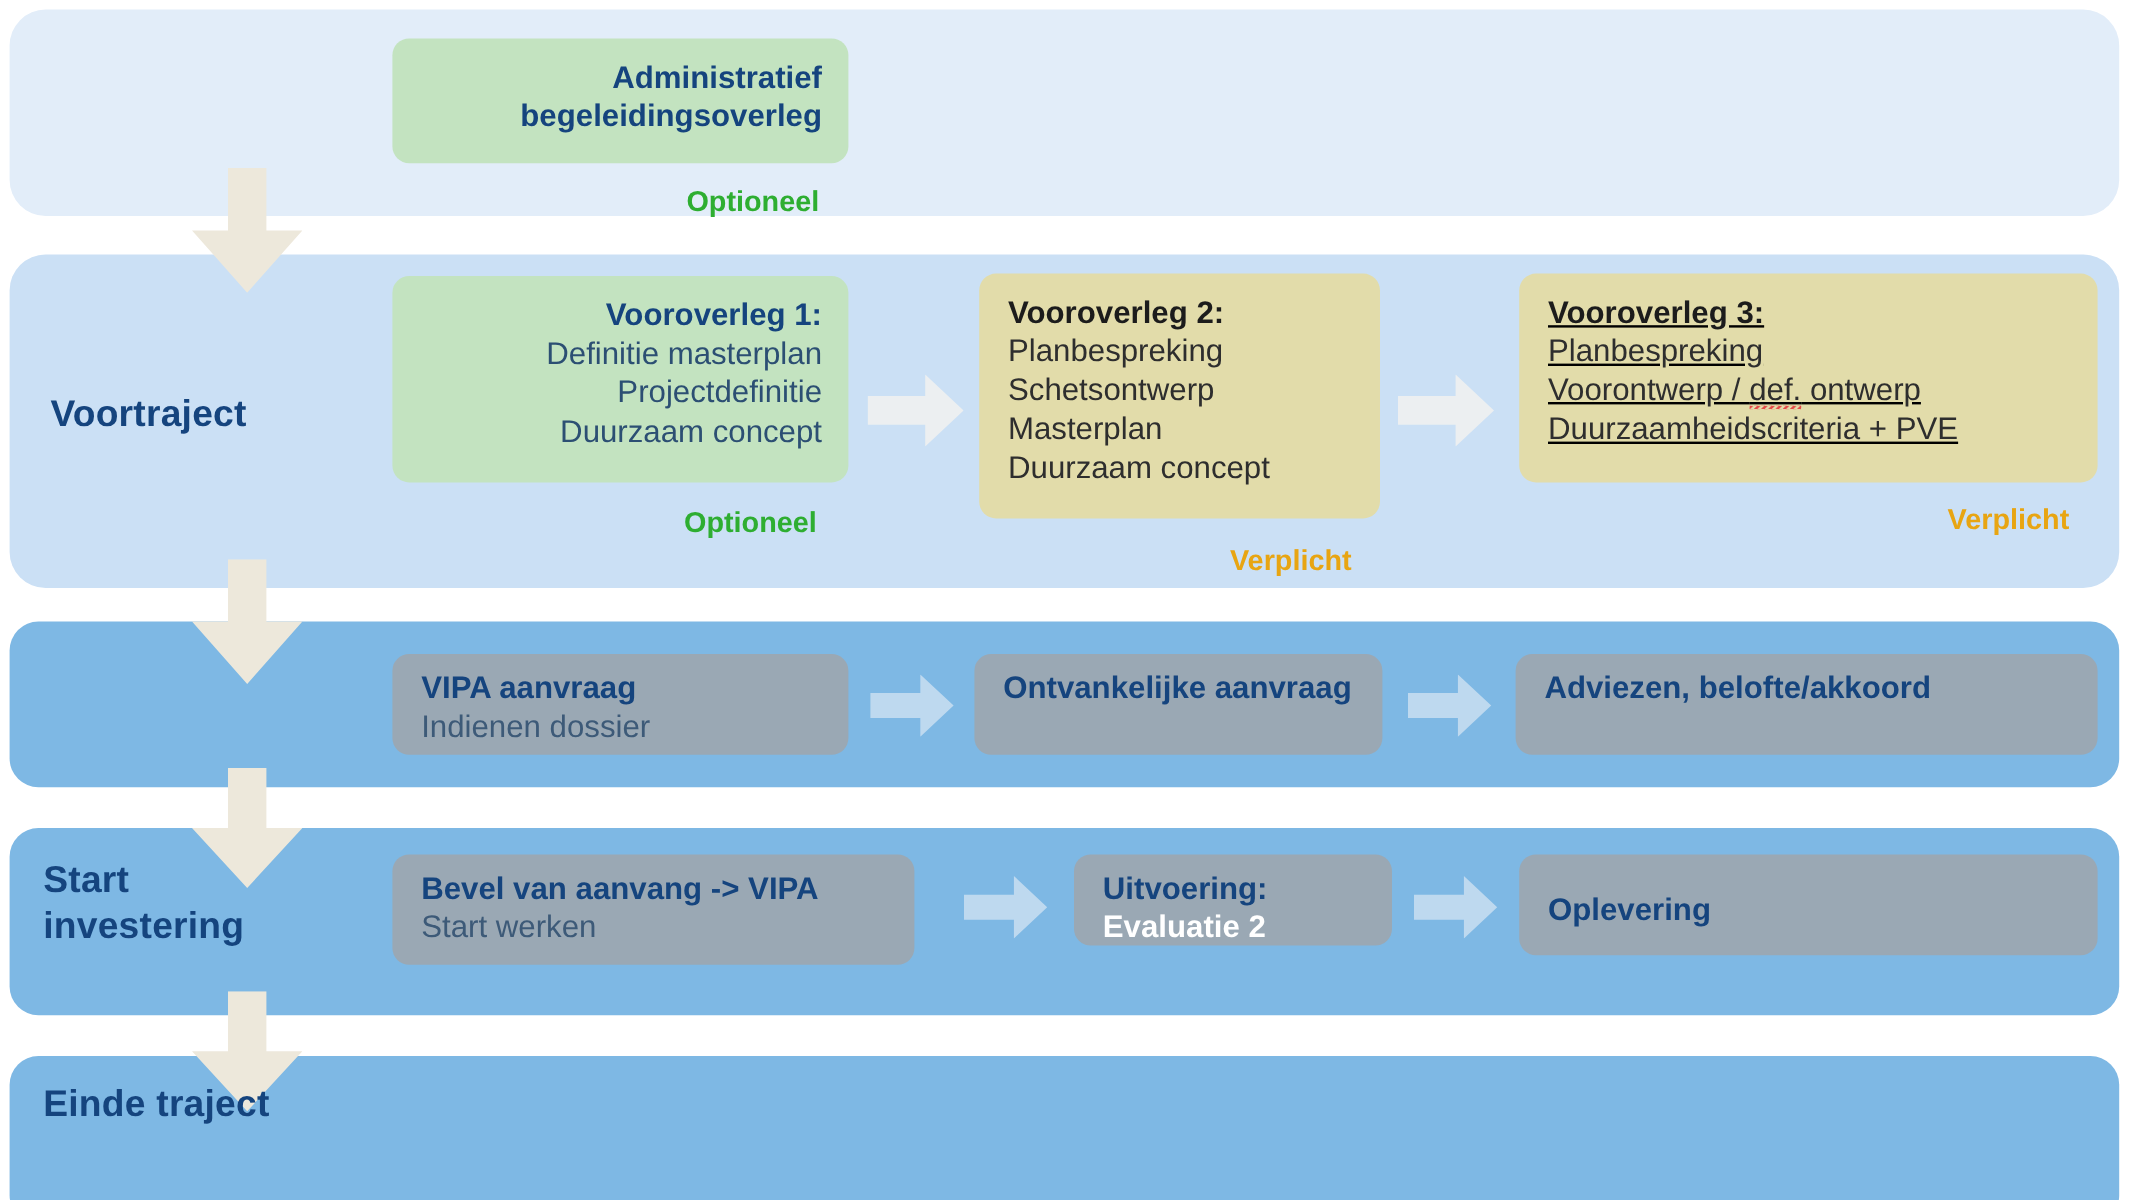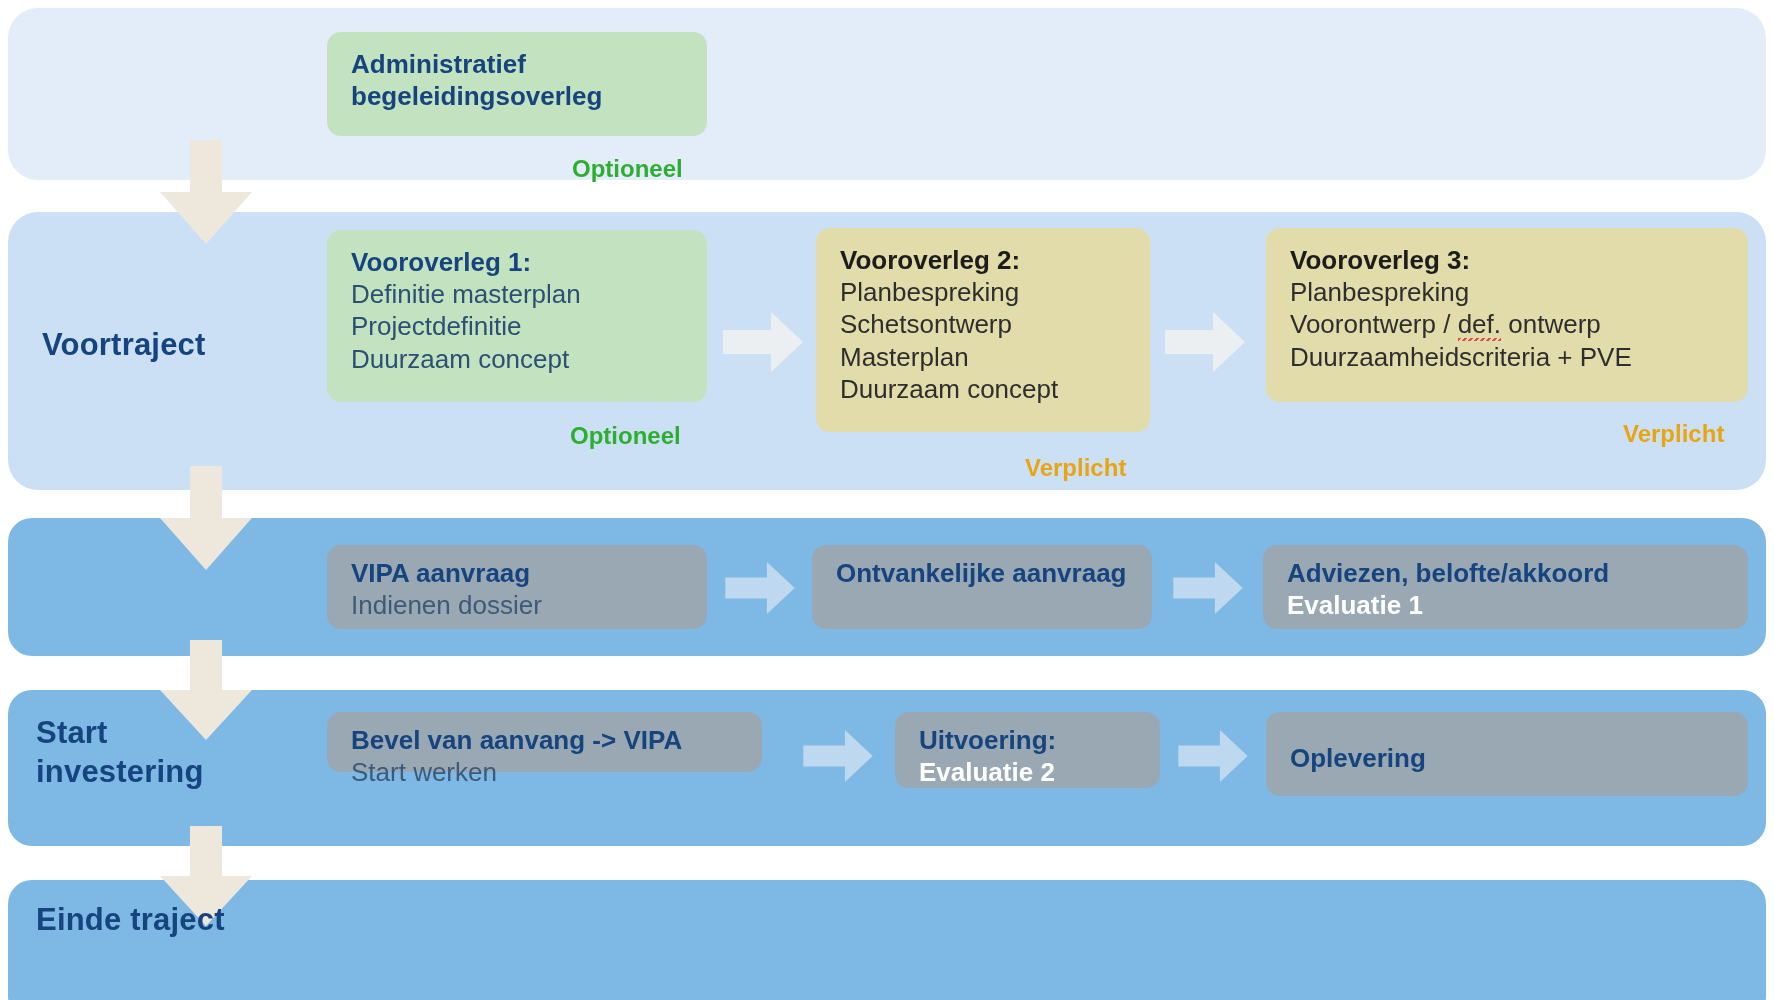--- a/index.html
+++ b/index.html
@@ -42,21 +42,21 @@
     white-space: pre-line;
   }
 
   
   .step {
     position: absolute;
     box-sizing: border-box;
     border-radius: 14px;
     padding: 16px 22px 16px 24px;
   }
-  .step.green  { background: #c3e3c0; }
+  .step.green  { background: #c3e3c0; text-align: right; }
   .step.khaki  { background: #e2dcaa; }
   .step.gray   { background: #9aa8b4; }
 
   .step .title {
     font-weight: bold;
     font-size: 26px;
     line-height: 1.24;
     color: #15447e;
     margin: 0;
   }
@@ -155,21 +155,21 @@
     <div class="line">Schetsontwerp</div>
     <div class="line">Masterplan</div>
     <div class="line">Duurzaam concept</div>
   </div>
   <div class="tag mandatory" style="left:1025px; top:454px;">Verplicht</div>
 
   <svg class="arrow-right" style="left:1165px; top:312px;" width="80" height="60" viewBox="0 0 80 60">
     <polygon points="0,18 48,18 48,0 80,30 48,60 48,42 0,42" fill="#eceff1"></polygon>
   </svg>
 
-  <div class="step khaki" style="left:1266px; top:228px; width:482px; height:174px;">
+  <div class="step khaki" style="left:1266px; top:228px; width:482px; height:174px;text-decoration:underline;">
     <div class="title">Vooroverleg 3:</div>
     <div class="line">Planbespreking</div>
     <div class="line">
       <span>Voorontwerp / </span><span class="spell">def.</span><span> ontwerp</span>
     </div>
     <div class="line">Duurzaamheidscriteria + PVE</div>
   </div>
   <div class="tag mandatory" style="left:1623px; top:420px;">Verplicht</div>
 
 
@@ -186,27 +186,26 @@
     <div class="title">Ontvankelijke
 aanvraag</div>
   </div>
 
   <svg class="arrow-right" style="left:1170px; top:562px;" width="76" height="52" viewBox="0 0 80 60">
     <polygon points="0,18 48,18 48,0 80,30 48,60 48,42 0,42" fill="#bed9ef"></polygon>
   </svg>
 
   <div class="step gray" style="left:1263px; top:545px; width:485px; height:84px; padding-top:12px;">
     <div class="title">Adviezen, belofte/akkoord</div>
-    <div class="eval">Evaluatie 1</div>
   </div>
 
   <div class="phase-label" style="left:36px; top:713px; width:250px;">Start
 investering</div>
 
-  <div class="step gray" style="left:327px; top:712px; width:435px; height:60px; padding-top:12px;border-radius:14px;">
+  <div class="step gray" style="left:327px; top:712px; width:435px; height:92px; padding-top:12px;border-radius:14px;">
     <div class="title">Bevel van aanvang -&gt; VIPA</div>
     <div class="line">Start werken</div>
   </div>
 
   <svg class="arrow-right" style="left:800px; top:730px;" width="76" height="52" viewBox="0 0 80 60">
     <polygon points="0,18 48,18 48,0 80,30 48,60 48,42 0,42" fill="#bed9ef"></polygon>
   </svg>
 
   <div class="step gray" style="left:895px; top:712px; width:265px; height:76px; padding-top:12px;">
     <div class="title">Uitvoering:</div>

